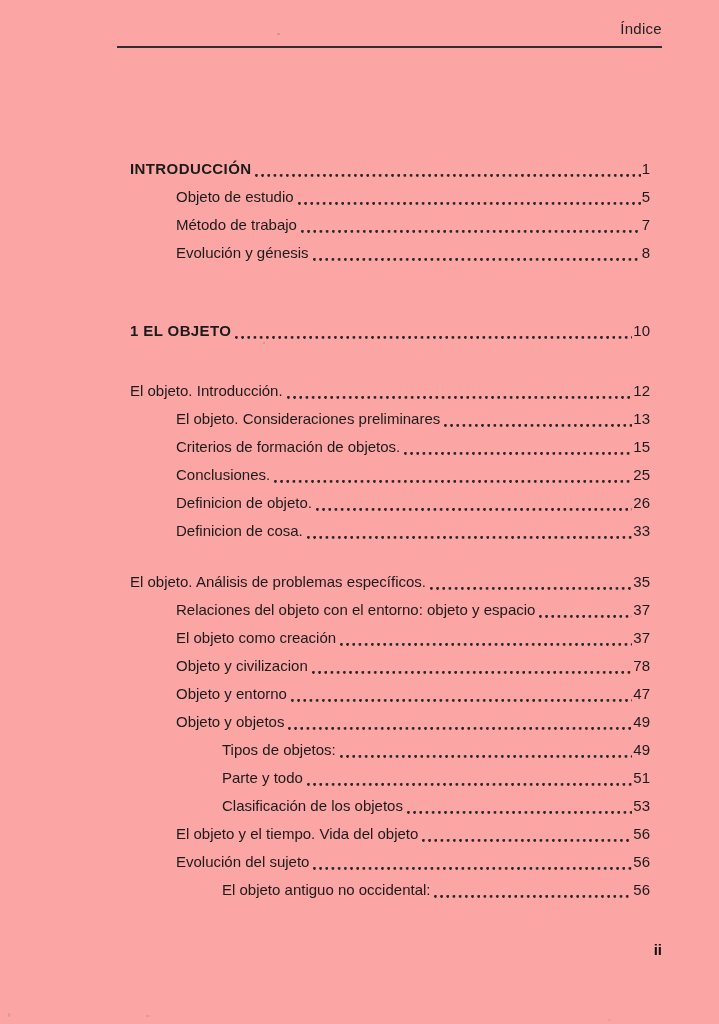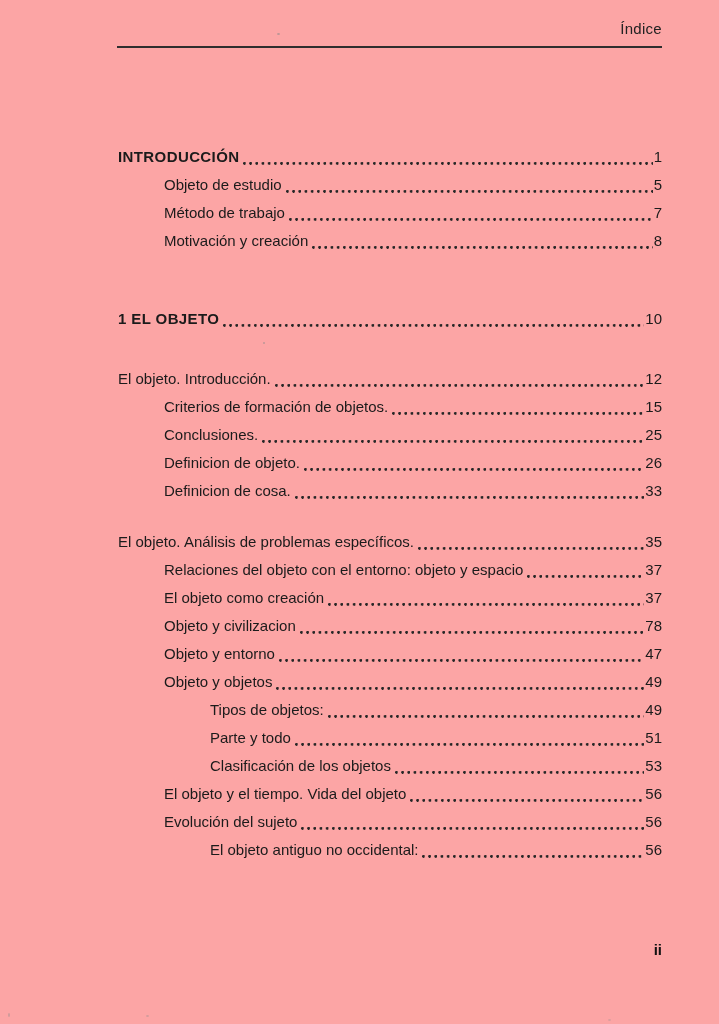--- a/index.html
+++ b/index.html
@@ -35,21 +35,21 @@
     border-bottom: 2.5px solid #2e2e2e;
   }
   
   .toc {
     position: absolute;
     top: 143px;
     left: 118px;
     right: 57px;
     font-size: 15px;
   }
-  .toc-section { margin: 0; }
+  .toc-section { margin: 12px; }
   .toc-section:nth-child(2) { margin-top: 50px; }
   .toc-section:nth-child(3) { margin-top: 32px; }
   .toc-section:nth-child(4) { margin-top: 23px; }
   .toc-row {
     display: flex;
     height: 28px;
     line-height: 28px;
   }
   .toc-row.bold .toc-label { font-weight: bold; letter-spacing: 0.4px; }
   .toc-row.level-1 { padding-left: 46px; }
@@ -111,37 +111,42 @@
           <span class="toc-label">Objeto de estudio</span>
           <span class="toc-dots"></span>
           <span class="toc-page">5</span>
         </div>
         <div class="toc-row level-1">
           <span class="toc-label">Método de trabajo</span>
           <span class="toc-dots"></span>
           <span class="toc-page">7</span>
         </div>
         <div class="toc-row level-1">
-          <span class="toc-label">Motivación y creación</span>
+          <span class="toc-label">Evolución y génesis</span>
           <span class="toc-dots"></span>
           <span class="toc-page">8</span>
         </div>
       </div>
       <div class="toc-section">
         <div class="toc-row level-0 bold">
           <span class="toc-label">1 EL OBJETO</span>
           <span class="toc-dots"></span>
           <span class="toc-page">10</span>
         </div>
       </div>
       <div class="toc-section">
         <div class="toc-row level-0">
           <span class="toc-label">El objeto. Introducción.</span>
           <span class="toc-dots"></span>
           <span class="toc-page">12</span>
+        </div>
+        <div class="toc-row level-1">
+          <span class="toc-label">El objeto. Consideraciones preliminares</span>
+          <span class="toc-dots"></span>
+          <span class="toc-page">13</span>
         </div>
         <div class="toc-row level-1">
           <span class="toc-label">Criterios de formación de objetos.</span>
           <span class="toc-dots"></span>
           <span class="toc-page">15</span>
         </div>
         <div class="toc-row level-1">
           <span class="toc-label">Conclusiones.</span>
           <span class="toc-dots"></span>
           <span class="toc-page">25</span>

